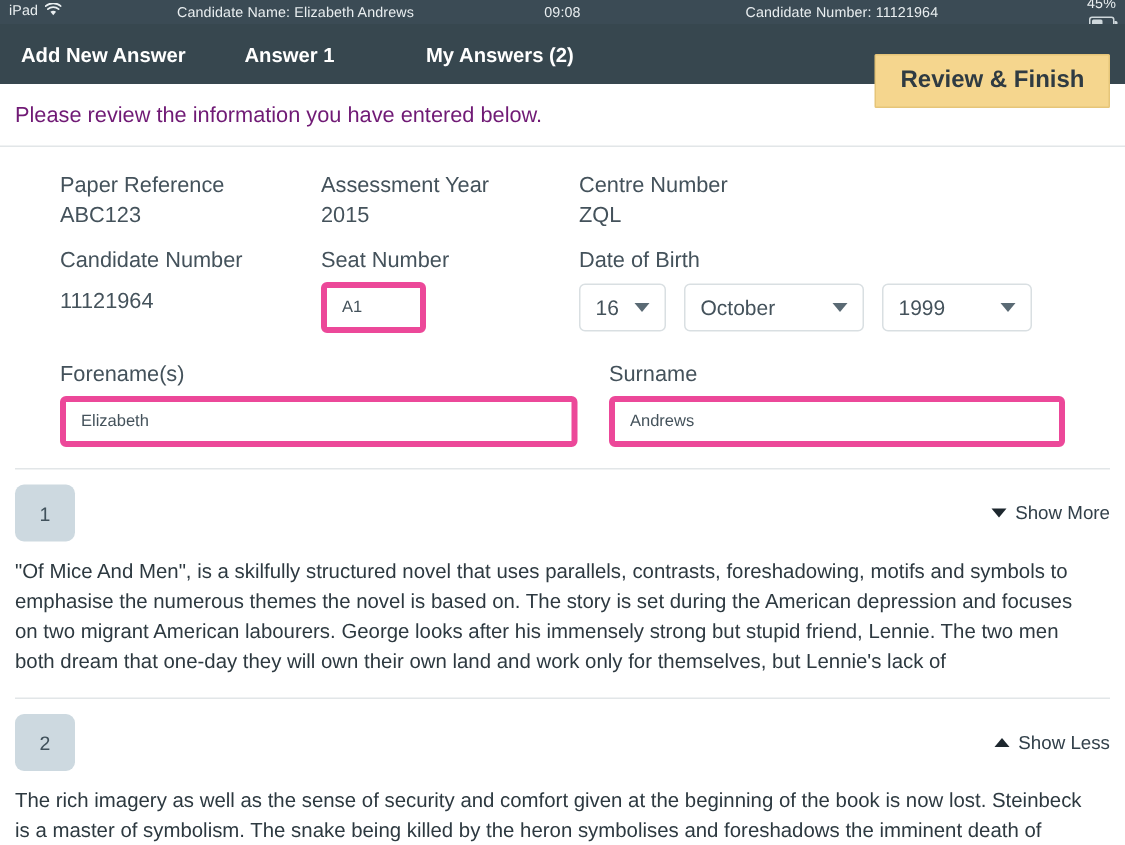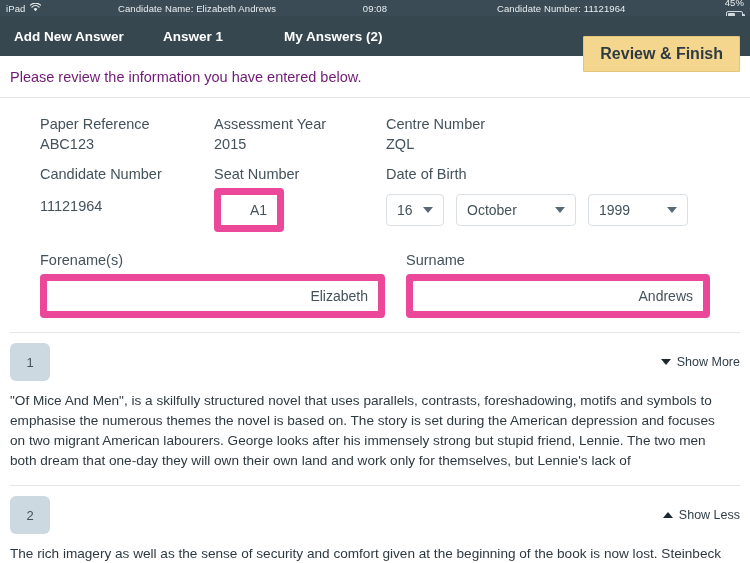--- a/index.html
+++ b/index.html
@@ -64,24 +64,24 @@
   }
 
   
   .details { padding: 12px 40px 0 40px; }
   .grid3 { display: grid; grid-template-columns: 174px 172px 1fr; }
   .flabel { font-size: 14.5px; color: #44525b; padding: 6px 0 4px 0; }
   .fvalue { font-size: 14.5px; color: #44525b; padding: 0 0 8px 0; }
 
   .row-inputs { display: grid; grid-template-columns: 174px 172px 1fr; align-items: center; margin-top: 2px; }
   .txtinput {
-    border: 7px solid #ec4899; border-radius: 4px; background: #fff;
+    border: 4px solid #ec4899; border-radius: 4px; background: #fff;
     font-family: "Liberation Sans", sans-serif;
-    font-size: 14px; color: #44525b;
-    padding: 7px 10px; outline: none; text-align: right;
+    font-size: 11px; color: #44525b;
+    padding: 7px 10px; outline: none;
   }
   .seat { width: 70px; }
 
   .dobgroup { display: flex; gap: 12px; align-items: center; }
   .selbox {
     border: 1px solid #d9dfe2; border-radius: 4px; background: #fff;
     font-size: 14px; color: #44525b;
     padding: 7px 10px; display: flex; align-items: center;
     justify-content: space-between; cursor: pointer;
   }

